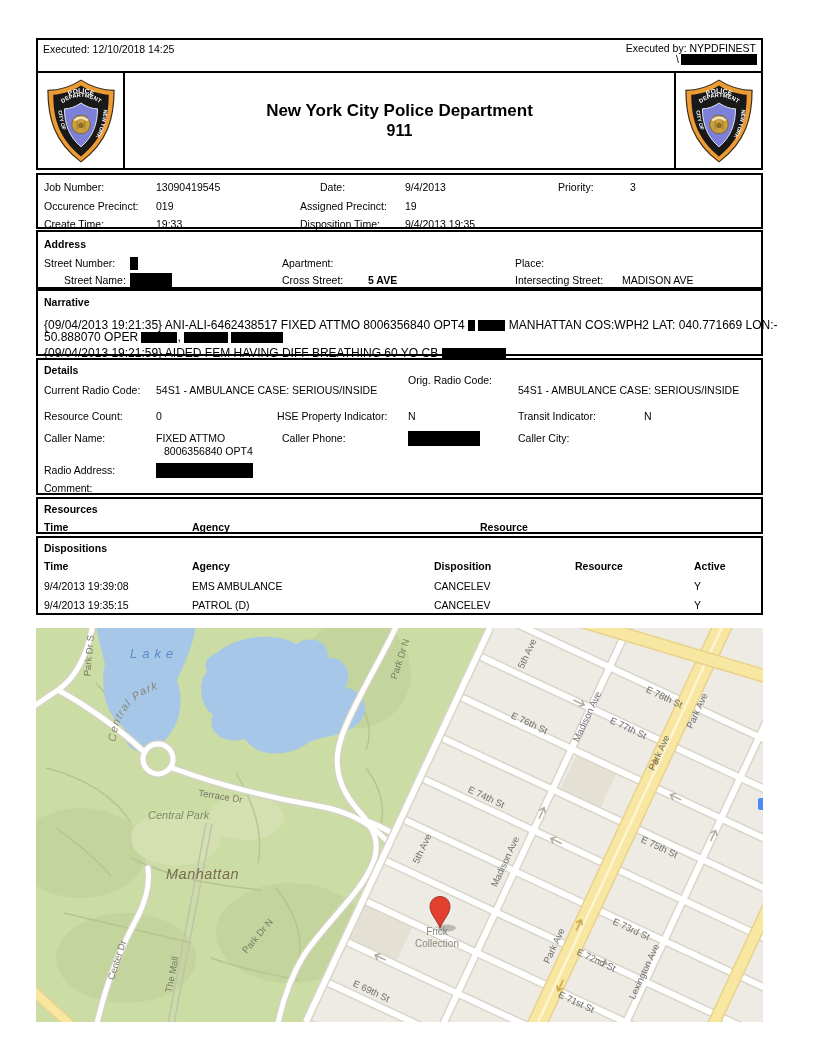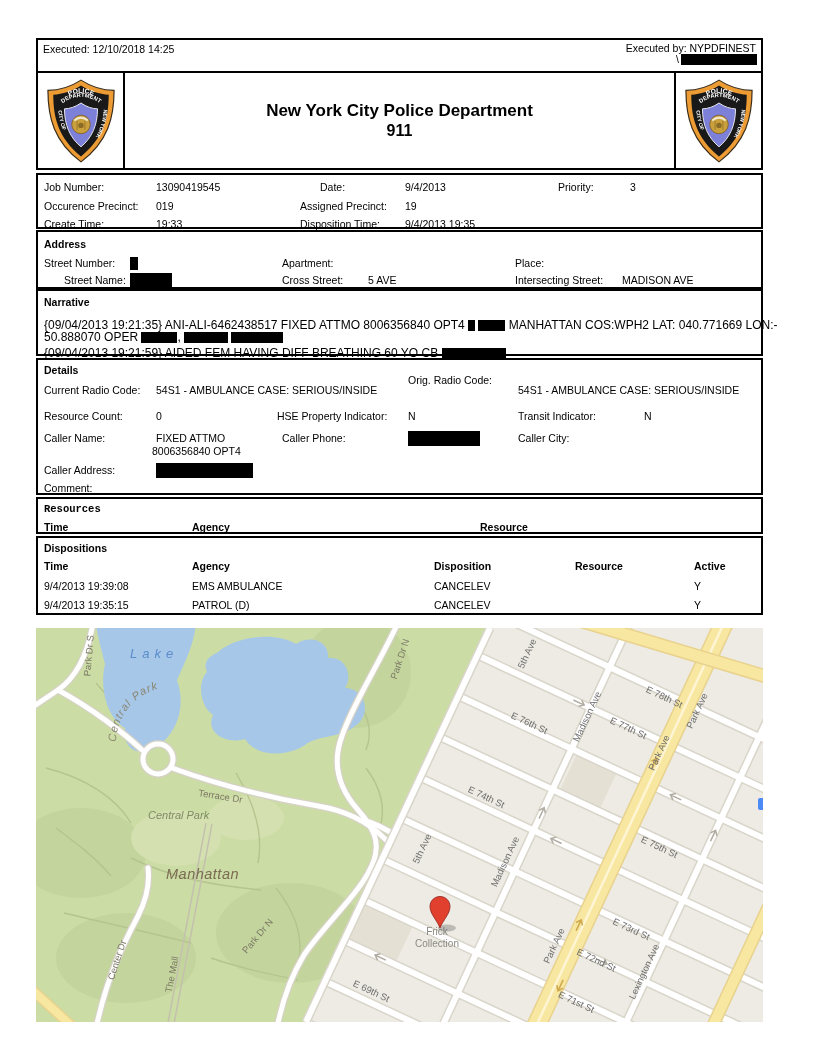--- a/index.html
+++ b/index.html
@@ -101,21 +101,21 @@
 
   <div class="box" style="top:230px;height:59px;">
     <span class="t b" style="left:6px;top:6px;">Address</span>
     <span class="t" style="left:6px;top:25px;">Street Number:</span>
     <div class="redact" style="left:92px;top:25px;width:8px;height:13px;"></div>
     <span class="t" style="left:244px;top:25px;">Apartment:</span>
     <span class="t" style="left:477px;top:25px;">Place:</span>
     <span class="t" style="left:6px;top:42px;margin-left:20px;">Street Name:</span>
     <div class="redact" style="left:92px;top:41px;width:42px;height:15px;"></div>
     <span class="t" style="left:244px;top:42px;">Cross Street:</span>
-    <span class="t" style="left:330px;top:42px;">5 AVE</span>
+    <span class="t" style="left:330px;top:42px;font-weight:bold;">5 AVE</span>
     <span class="t" style="left:477px;top:42px;">Intersecting Street:</span>
     <span class="t" style="left:584px;top:42px;">MADISON AVE</span>
   </div>
 
   <div class="box" style="top:289px;height:67px;">
     <span class="t b" style="left:6px;top:5px;">Narrative</span>
     <span class="t s" style="left:6px;top:27px;"><span>{09/04/2013 19:21:35} ANI-ALI-6462438517 FIXED ATTMO 8006356840 OPT4</span> <span class="ri" style="width:7px;"></span> <span class="ri" style="width:27px;"></span> <span>MANHATTAN COS:WPH2 LAT: 040.771669 LON:-</span></span>
     <span class="t s" style="left:6px;top:39px;"><span>50.888070 OPER</span> <span class="ri" style="width:36px;"></span><span>,</span> <span class="ri" style="width:44px;"></span> <span class="ri" style="width:52px;"></span></span>
     <span class="t s" style="left:6px;top:55px;"><span>{09/04/2013 19:21:59} AIDED FEM HAVING DIFF BREATHING 60 YO CB</span> <span class="ri" style="width:64px;height:12px;"></span></span>
   </div>
@@ -127,31 +127,31 @@
     <span class="t" style="left:370px;top:14px;">Orig. Radio Code:</span>
     <span class="t" style="left:480px;top:24px;">54S1 - AMBULANCE CASE: SERIOUS/INSIDE</span>
     <span class="t" style="left:6px;top:50px;">Resource Count:</span>
     <span class="t" style="left:118px;top:50px;">0</span>
     <span class="t" style="left:239px;top:50px;">HSE Property Indicator:</span>
     <span class="t" style="left:370px;top:50px;">N</span>
     <span class="t" style="left:480px;top:50px;">Transit Indicator:</span>
     <span class="t" style="left:606px;top:50px;">N</span>
     <span class="t" style="left:6px;top:72px;">Caller Name:</span>
     <span class="t" style="left:118px;top:72px;">FIXED ATTMO</span>
-    <span class="t" style="left:114px;top:85px;">8006356840 OPT4</span>
+    <span class="t" style="left:126px;top:85px;">8006356840 OPT4</span>
     <span class="t" style="left:244px;top:72px;">Caller Phone:</span>
     <div class="redact" style="left:370px;top:71px;width:72px;height:15px;"></div>
     <span class="t" style="left:480px;top:72px;">Caller City:</span>
-    <span class="t" style="left:6px;top:104px;">Caller Address:</span>
+    <span class="t" style="left:6px;top:104px;">Radio Address:</span>
     <div class="redact" style="left:118px;top:103px;width:97px;height:15px;"></div>
     <span class="t" style="left:6px;top:122px;">Comment:</span>
   </div>
 
   <div class="box" style="top:497px;height:37px;">
-    <span class="t b" style="left:6px;top:4px;font-family:Liberation Mono, monospace;">Resources</span>
+    <span class="t b" style="left:6px;top:4px;">Resources</span>
     <span class="t b" style="left:6px;top:22px;">Time</span>
     <span class="t b" style="left:154px;top:22px;">Agency</span>
     <span class="t b" style="left:442px;top:22px;">Resource</span>
   </div>
 
   <div class="box" style="top:536px;height:79px;">
     <span class="t b" style="left:6px;top:4px;">Dispositions</span>
     <span class="t b" style="left:6px;top:22px;">Time</span>
     <span class="t b" style="left:154px;top:22px;">Agency</span>
     <span class="t b" style="left:396px;top:22px;">Disposition</span>

